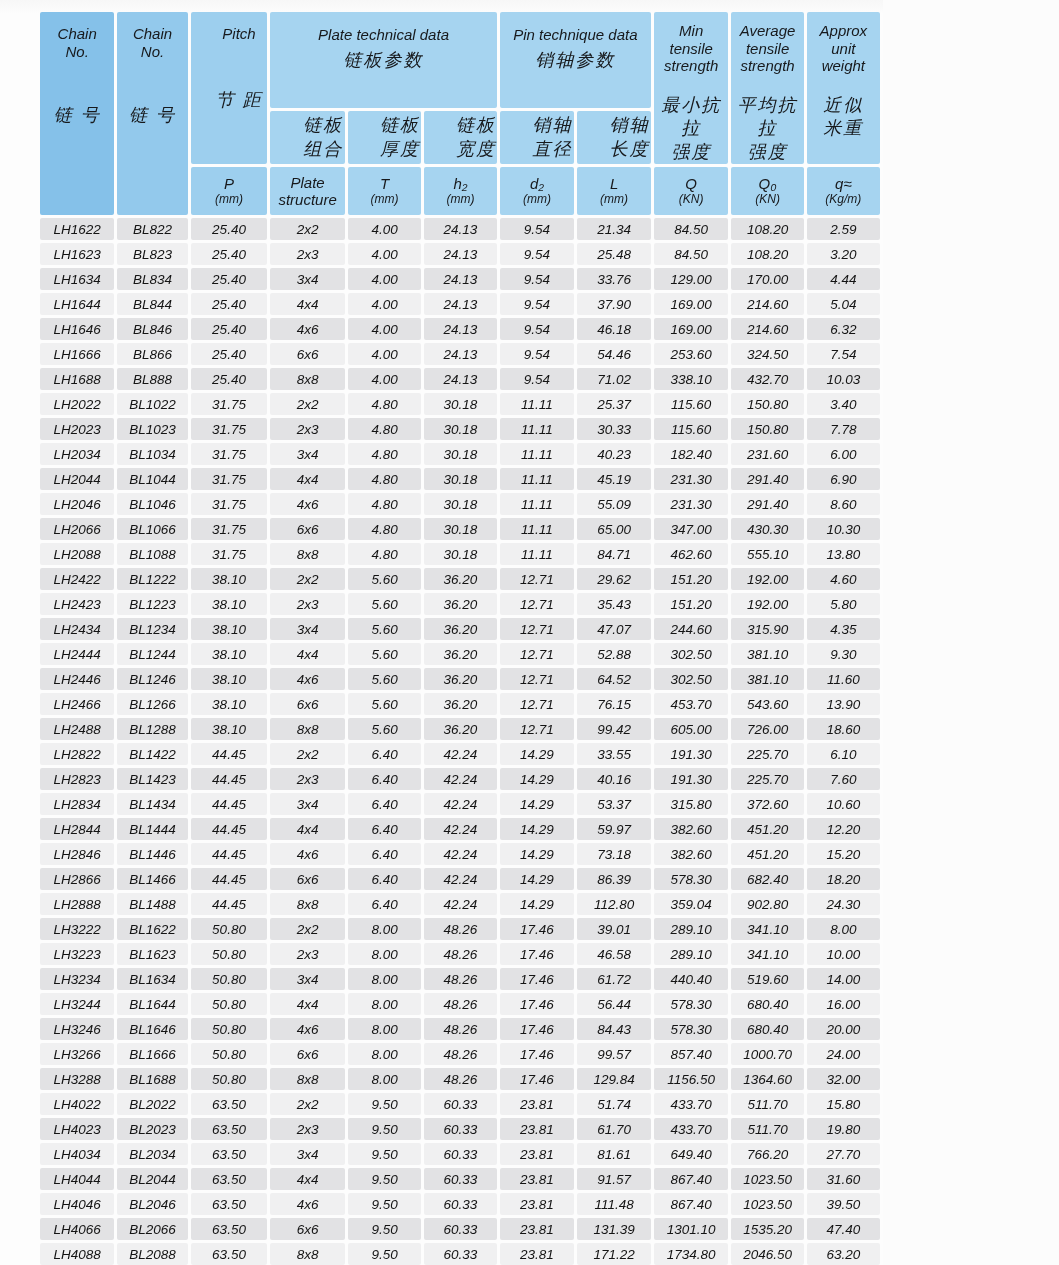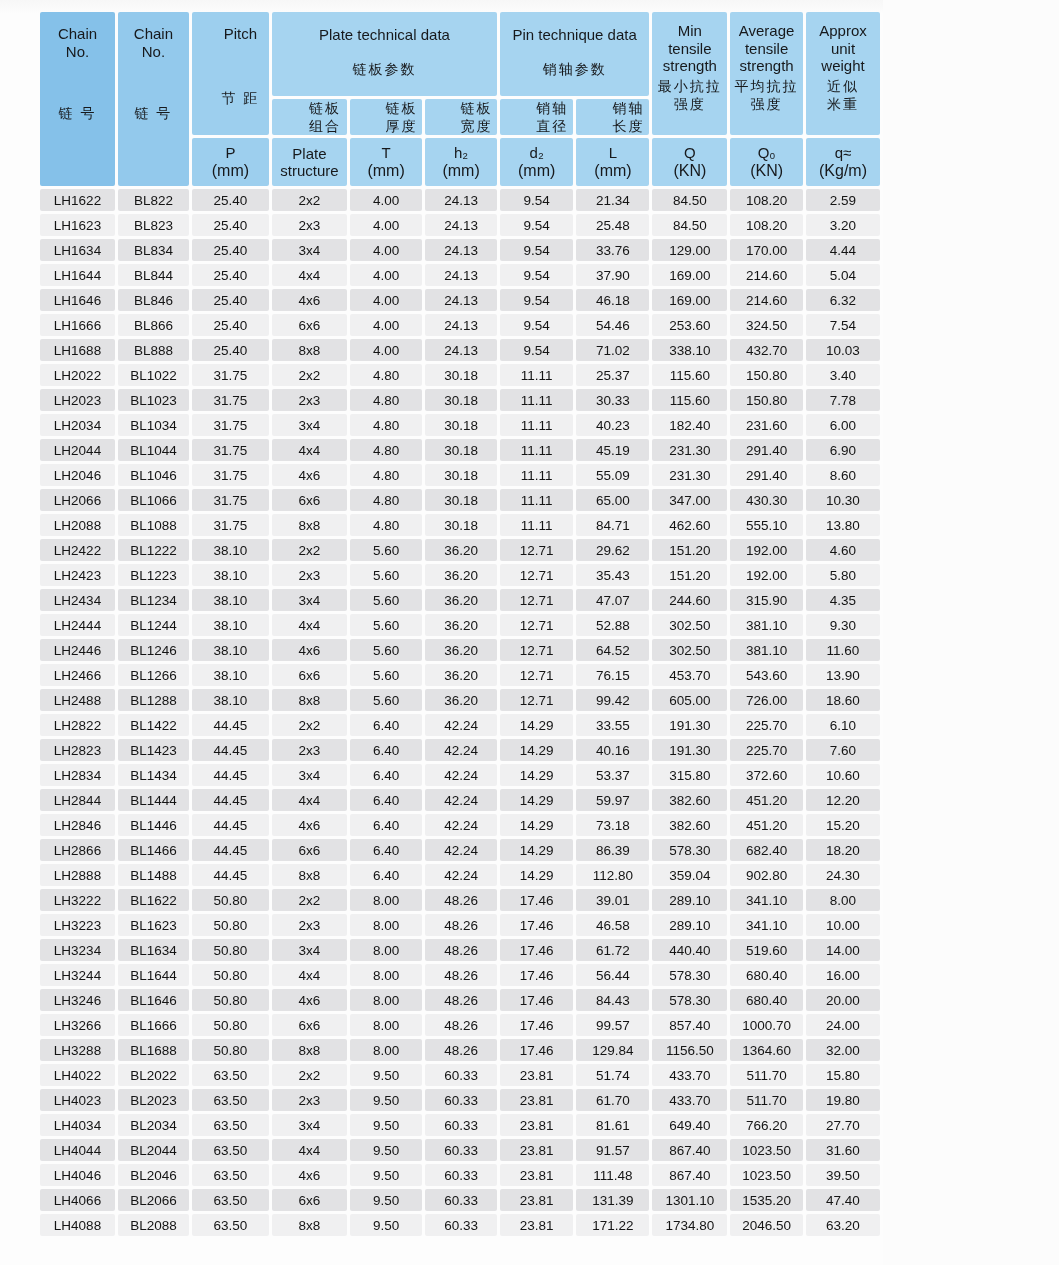--- a/index.html
+++ b/index.html
@@ -3,21 +3,21 @@
 <meta charset="utf-8">
 <style>
   html,body{margin:0;padding:0;}
   body{
     width:1059px;height:1265px;
     background:#fcfcfc;
     font-family:"Liberation Sans","DejaVu Sans",sans-serif;
     color:#17191c;
     overflow:hidden;
   }
-  .page{position:relative;width:883px;height:1265px;background:linear-gradient(180deg,#f7f7f7 0px,#fdfdfd 14px);}
+  .page{position:relative;width:883px;height:1265px;background:linear-gradient(180deg,#f7f7f7 0px,#fdfdfd 14px);font-style:italic;}
   table.spec{
     position:absolute;left:37px;top:9px;
     border-collapse:separate;border-spacing:3px;
     table-layout:fixed;
   }
   
   col.c1{width:90px}col.c2{width:84px}col.c3{width:90px}col.c4{width:84px}
   col.c5{width:86px}col.c6{width:85px}col.c7{width:88px}col.c8{width:87px}
   col.c9{width:86px}col.c10{width:82px}col.c11{width:88px}
 
@@ -31,29 +31,29 @@
   th.deep1{background:#85c1e9;}
   th.deep2{background:#93c9ec;}
   th.deep3{background:#9dcfee;}
   tr.hrowA th{height:84px;}
   tr.hrowB th{height:32px;vertical-align:middle;padding-left:31px;}
   tr.hrowC th{height:48px;vertical-align:middle;}
 
   .stack{display:flex;flex-direction:column;align-items:center;}
   .prewrap{white-space:pre-line;}
   .en{font-size:15px;line-height:1.18;text-align:center;}
-  .zh{font-size:14px;line-height:1.3;text-align:center;letter-spacing:2px;}
+  .zh{font-size:18px;line-height:1.3;text-align:center;letter-spacing:2px;}
   .pad-top{padding-top:13px;}
   .gap-chain{gap:44px;}
   .gap-pitch{gap:46px;margin-left:20px;}
-  .gap-group{gap:16px;padding-top:14px;}
-  .gap-tens{gap:2px;padding-top:10px;}
+  .gap-group{gap:5px;padding-top:14px;}
+  .gap-tens{gap:19px;padding-top:10px;}
   .unit-stack{display:flex;flex-direction:column;align-items:center;justify-content:center;gap:1px;height:100%;}
   .sym{font-size:15px;line-height:1.15;text-align:center;white-space:pre-line;}
-  .unit{font-size:16px;line-height:1.15;text-align:center;}
+  .unit{font-size:12px;line-height:1.15;text-align:center;}
 
   td{
     height:22px;
     text-align:center;
     vertical-align:middle;
     font-size:13.5px;
     color:#141414;
     border-radius:2px;
     padding:0;
     overflow:hidden;

